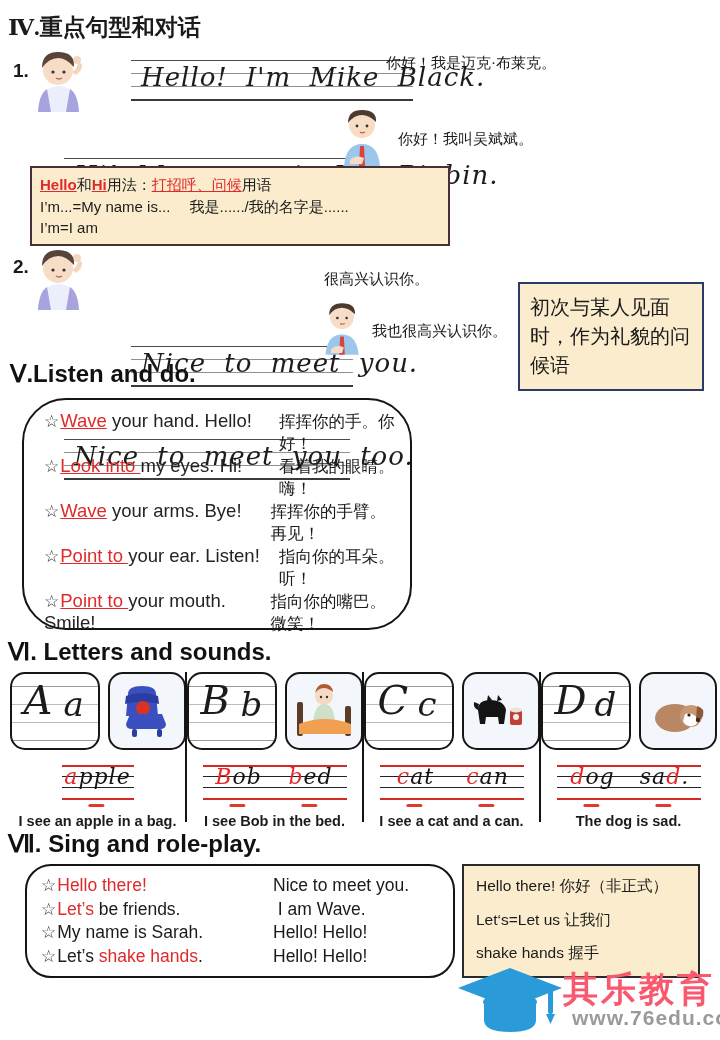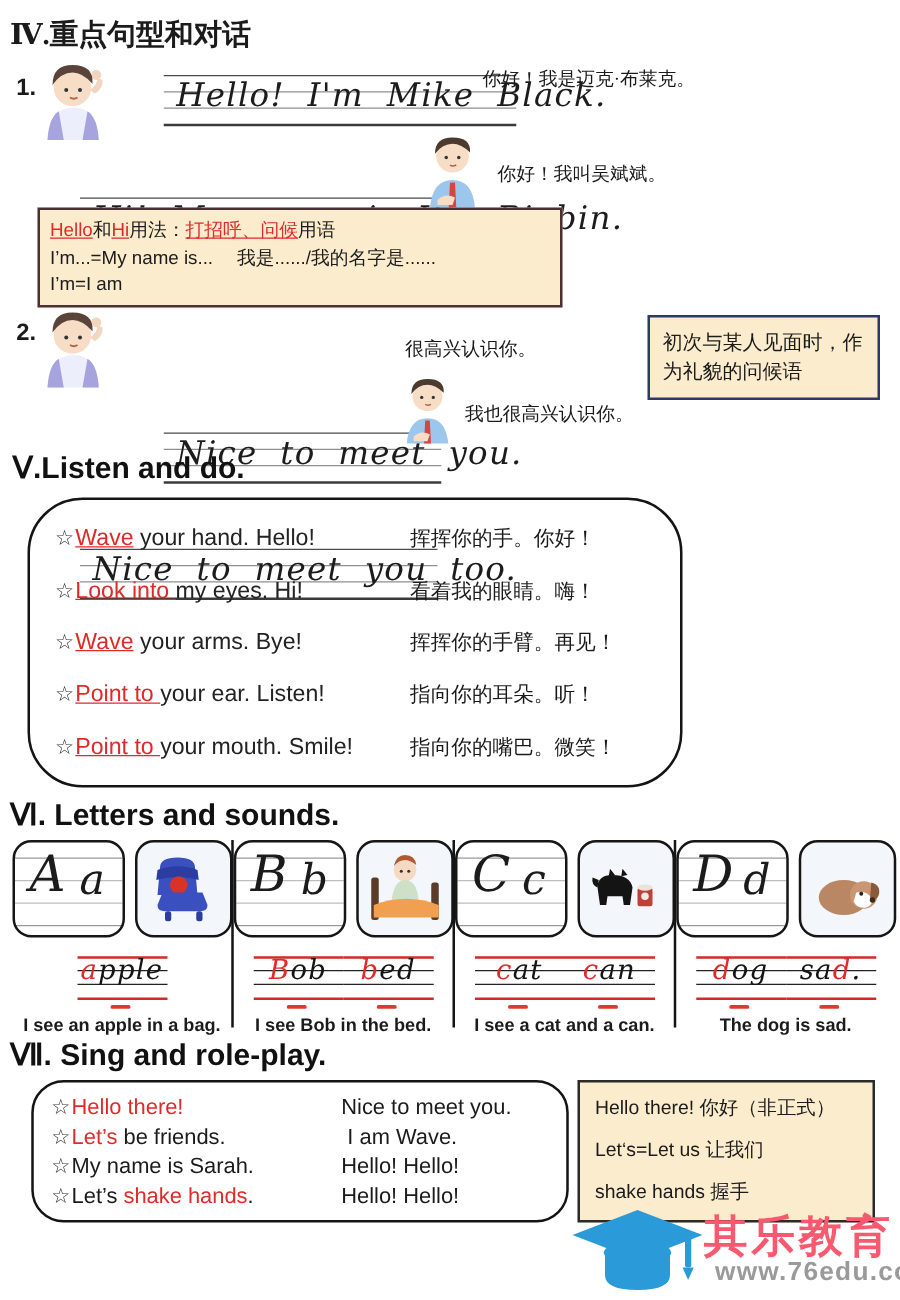--- a/index.html
+++ b/index.html
@@ -6,21 +6,21 @@
   body{width:720px;height:1040px;background:#fff;overflow:hidden;}
   .page{position:relative;width:720px;height:1040px;background:#fff;
         font-family:"Liberation Sans",sans-serif;color:#1b1b1b;padding-left:38px;}
   .kai{font-family:"Liberation Serif","DejaVu Serif",serif;}
   .hand{font-family:"DejaVu Serif",serif;font-style:italic;}
   .abs{position:absolute;}
   .sec-title{font-weight:bold;font-size:24px;color:#111;}
   .cn-title{font-family:"Liberation Serif","DejaVu Serif",serif;font-weight:bold;font-size:23px;}
   .red{color:#e02a2a;}
   .redu{color:#e02a2a;text-decoration:underline;text-decoration-color:#e02a2a;}
-  .boldred{color:#e02a2a;font-weight:normal;text-decoration:underline;}
+  .boldred{color:#e02a2a;font-weight:bold;text-decoration:underline;}
   
   .stave{position:relative;height:44px;
     background-image:linear-gradient(#4a4a4a,#4a4a4a),linear-gradient(#8f8f8f,#8f8f8f),
                      linear-gradient(#8f8f8f,#8f8f8f),linear-gradient(#3a3a3a,#3a3a3a);
     background-repeat:no-repeat;background-size:100% 1px,100% 1px,100% 1px,100% 2px;
     background-position:0 2px,0 15px,0 28px,0 41px;}
   .stave .txt{position:absolute;left:10px;top:-3px;font-size:26px;color:#1c1c1c;
     white-space:nowrap;word-spacing:9px;letter-spacing:1px;line-height:44px;}
   
   .wstave{position:relative;width:72px;height:42px;display:inline-block;
@@ -157,25 +157,25 @@
       <path d="M14 52 q6 -6 14 -2 l-2 6 l-12 0z" fill="#f7dcc6"></path>
       <circle cx="26" cy="17" r="13" fill="#f7dcc6"></circle>
       <path d="M12 15 q0 -13 14 -13 q15 0 14 12 q-7 -7 -14 -7 q-8 0 -14 8z" fill="#4c392f"></path>
       <circle cx="21" cy="18" r="1.4" fill="#333"></circle>
         <circle cx="31" cy="18" r="1.4" fill="#333"></circle>
       <path d="M24 24 q2 1.6 5 0" stroke="#b2624a" stroke-width="1.2" fill="none"></path>
     </svg>
   </div>
   <div class="abs kai zh15" style="left:372px;top:322px;">我也很高兴认识你。</div>
 
-  <div class="abs note kai" style="left:518px;top:252px;width:162px;padding:9px 10px;border:2px solid #2e3a66;font-size:16px;line-height:1.45;">初次与某人见面时，作为礼貌的问候语</div>
+  <div class="abs note kai" style="left:518px;top:282px;width:162px;padding:9px 10px;border:2px solid #2e3a66;font-size:20px;line-height:1.45;">初次与某人见面时，作为礼貌的问候语</div>
 
   <div class="abs sec-title" style="left:10px;top:360px;">Ⅴ.Listen and do.</div>
 
-  <div class="abs listenbox" style="left:22px;top:398px;width:524px;height:232px;">
+  <div class="abs listenbox" style="left:22px;top:398px;width:390px;height:232px;">
     <div class="lrow">
       <div class="en"><span class="star">☆</span><span class="redu">Wave</span><span> your hand. Hello!</span></div>
       <div class="zh kai">挥挥你的手。你好！</div>
     </div>
     <div class="lrow">
       <div class="en"><span class="star">☆</span><span class="redu">Look into </span><span>my eyes. Hi!</span></div>
       <div class="zh kai">看着我的眼睛。嗨！</div>
     </div>
     <div class="lrow">
       <div class="en"><span class="star">☆</span><span class="redu">Wave</span><span> your arms. Bye!</span></div>

